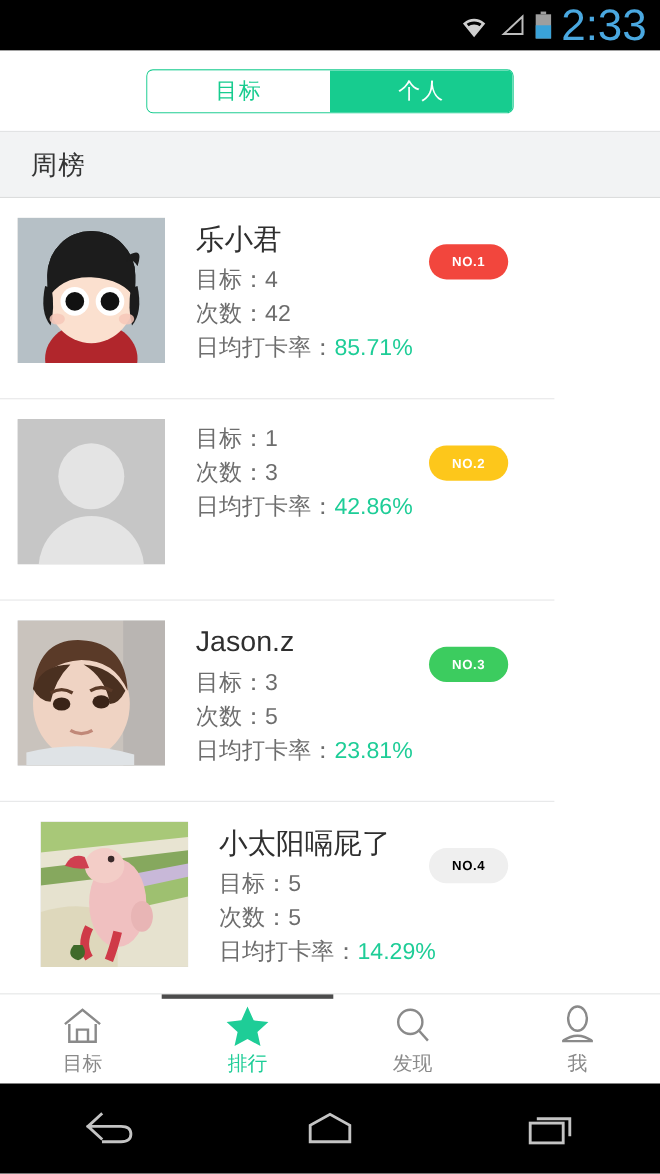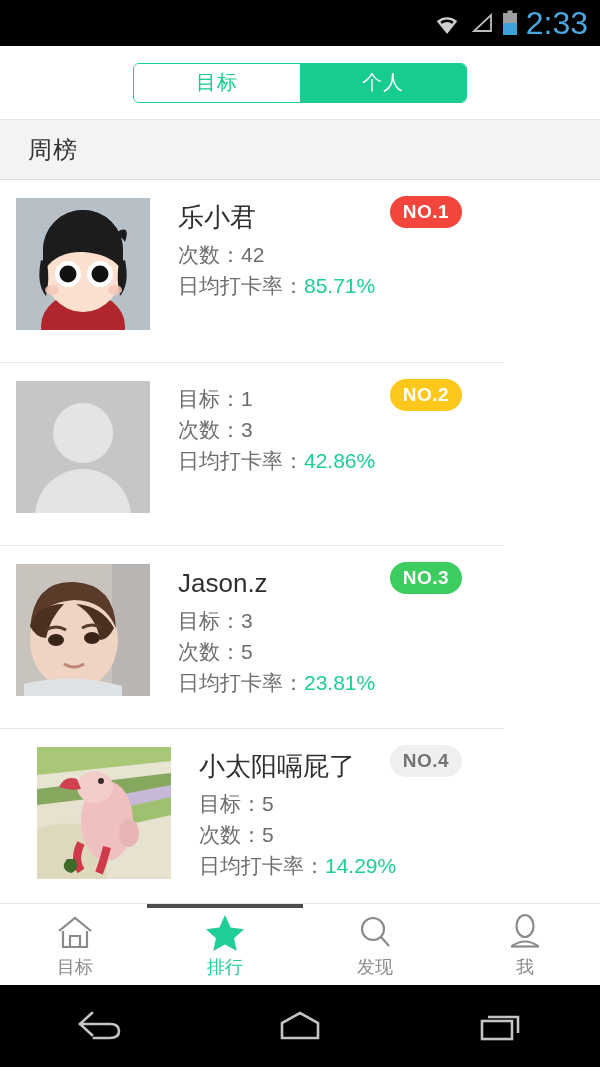--- a/index.html
+++ b/index.html
@@ -10,21 +10,21 @@
   }
   #app { position:relative; width:600px; height:1067px; background:#fff; }
 
   
   .statusbar{
     position:absolute; top:0; left:0; width:600px; height:46px;
     background:#000; display:flex; align-items:center;
     justify-content:flex-end; padding-right:12px; gap:8px;
   }
   .sb-icon{ display:flex; align-items:center; }
-  .sb-clock{ color:#4aa8e0; font-size:32px; letter-spacing:0px; font-weight:400; }
+  .sb-clock{ color:#4aa8e0; font-size:40px; letter-spacing:0px; font-weight:400; }
 
   
   .tabbar{
     position:absolute; top:46px; left:0; width:600px; height:73px;
     background:#fff; display:flex; align-items:center; justify-content:center;
   }
   .segment{
     display:flex; width:334px; height:40px;
     border:1.5px solid #17cc8f; border-radius:6px; overflow:hidden;
     background:#fff;
@@ -62,24 +62,24 @@
   .uname{
     font-size:26px; color:#2f2f2f; line-height:34px; margin-bottom:5px;
     white-space:nowrap;
   }
   .stat{
     font-size:21px; color:#6d6d6d; line-height:31px; white-space:nowrap;
   }
   .stat .val{ color:#6d6d6d; }
   .stat.rate .val{ color:#1ecd97; }
   .badge{
-    position:absolute; right:42px; top:16px;
+    position:absolute; right:42px; top:42px;
     min-width:72px; height:32px; border-radius:16px;
     display:flex; align-items:center; justify-content:center;
-    font-size:19px; font-weight:bold; color:#fff; letter-spacing:0.5px;
+    font-size:12px; font-weight:bold; color:#fff; letter-spacing:0.5px;
     padding:0 12px;
   }
 
   
   .appnav{
     position:absolute; top:903px; left:0; width:600px; height:82px;
     background:#fff; border-top:1px solid #e4e5e6; display:flex;
   }
   .navitem{
     flex:1; position:relative; display:flex; flex-direction:column;
@@ -155,20 +155,21 @@
           <circle cx="52" cy="76" r="13" fill="#fff"></circle>
           <circle cx="84" cy="76" r="13" fill="#fff"></circle>
           <circle cx="52" cy="76" r="8.5" fill="#111"></circle>
           <circle cx="84" cy="76" r="8.5" fill="#111"></circle>
           <ellipse cx="36" cy="92" rx="7" ry="5" fill="#f6c7b8" opacity=".85"></ellipse>
           <ellipse cx="99" cy="92" rx="7" ry="5" fill="#f6c7b8" opacity=".85"></ellipse>
         </svg>
       </div>
       <div class="info">
         <div class="uname">乐小君</div>
+        <div class="stat"><span>目标：</span><span class="val">4</span></div>
         <div class="stat"><span>次数：</span><span class="val">42</span></div>
         <div class="stat rate"><span>日均打卡率：</span><span class="val">85.71%</span></div>
       </div>
       <div class="badge" style="background:#f2463d;color:#ffffff;">NO.1</div>
     </div>
 
     <div class="row">
       <div class="avatar">
         <svg width="134" height="132" viewBox="0 0 134 132">
           <rect width="134" height="132" fill="#c6c6c6"></rect>
@@ -229,21 +230,21 @@
           <path d="M30 112 Q22 122 34 126 Q44 122 38 112 Z" fill="#3f6a2a"></path>
           <ellipse cx="92" cy="86" rx="10" ry="14" fill="#e8b5b5"></ellipse>
         </svg>
       </div>
       <div class="info">
         <div class="uname">小太阳嗝屁了</div>
         <div class="stat"><span>目标：</span><span class="val">5</span></div>
         <div class="stat"><span>次数：</span><span class="val">5</span></div>
         <div class="stat rate"><span>日均打卡率：</span><span class="val">14.29%</span></div>
       </div>
-      <div class="badge" style="background:#efefef;color:#737373;">NO.4</div>
+      <div class="badge" style="background:#efefef;color:#000000;">NO.4</div>
     </div>
 
   </div>
 
   <div class="appnav">
 
     <div class="navitem">
       <span class="ico">
         <svg width="40" height="38" viewBox="0 0 40 38">
           <path d="M4 18 L20 5 L36 18" fill="none" stroke="#8a8a8a" stroke-width="2.2"></path>

